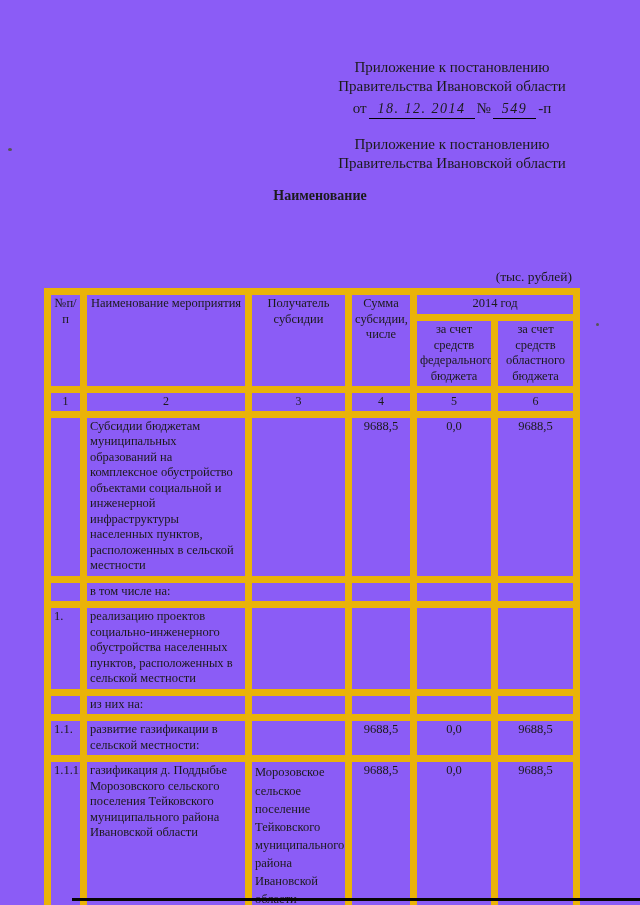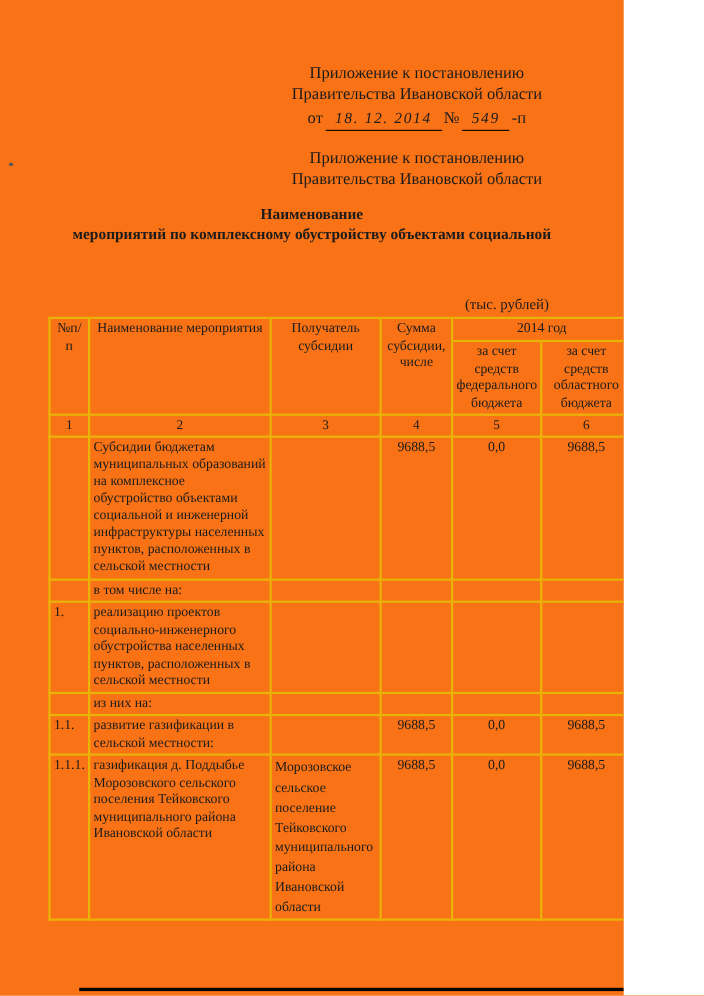--- a/index.html
+++ b/index.html
@@ -4,22 +4,22 @@
 <style>
   html,body { margin:0; padding:0; }
   body {
     width:640px; height:905px;
     background:#ffffff;
     font-family:"Liberation Serif", serif;
     color:#1b1b1b;
   }
   .page {
     position:relative;
-    width:567px; height:905px;
-    background:#f97316;
+    width:640px; height:905px;
+    background:#8b5cf6;
     overflow:hidden;
   }
 
   
   .appendix {
     position:absolute;
     right:62px;
     width:252px;
     text-align:center;
     font-size:15px;
@@ -64,21 +64,21 @@
     top:288px; left:44px;
   }
   table.grid {
     border-collapse:collapse;
     table-layout:fixed;
     width:529px;
     font-size:12.5px;
     line-height:1.24;
   }
   table.grid th, table.grid td {
-    border:2px solid #eab308;
+    border:7px solid #eab308;
     vertical-align:top;
     padding:1px 3px 2px 3px;
     overflow:hidden;
   }
   table.grid th {
     font-weight:normal;
     text-align:center;
   }
   .yearhead { height:16px; vertical-align:middle; padding:0 2px;margin-top:32px; }
   .numrow td {
@@ -117,21 +117,20 @@
     </div>
   </div>
 
   <div class="appendix appendix-2">
     <div>Приложение к постановлению</div>
     <div>Правительства Ивановской области</div>
   </div>
 
   <div class="title">
     <div>Наименование</div>
-    <div>мероприятий по комплексному обустройству объектами социальной</div>
   </div>
 
   <div class="units-note">(тыс. рублей)</div>
 
   <div class="grid-wrap">
     <table class="grid">
       <colgroup>
         <col style="width:36px">
         <col style="width:165px">
         <col style="width:100px">

